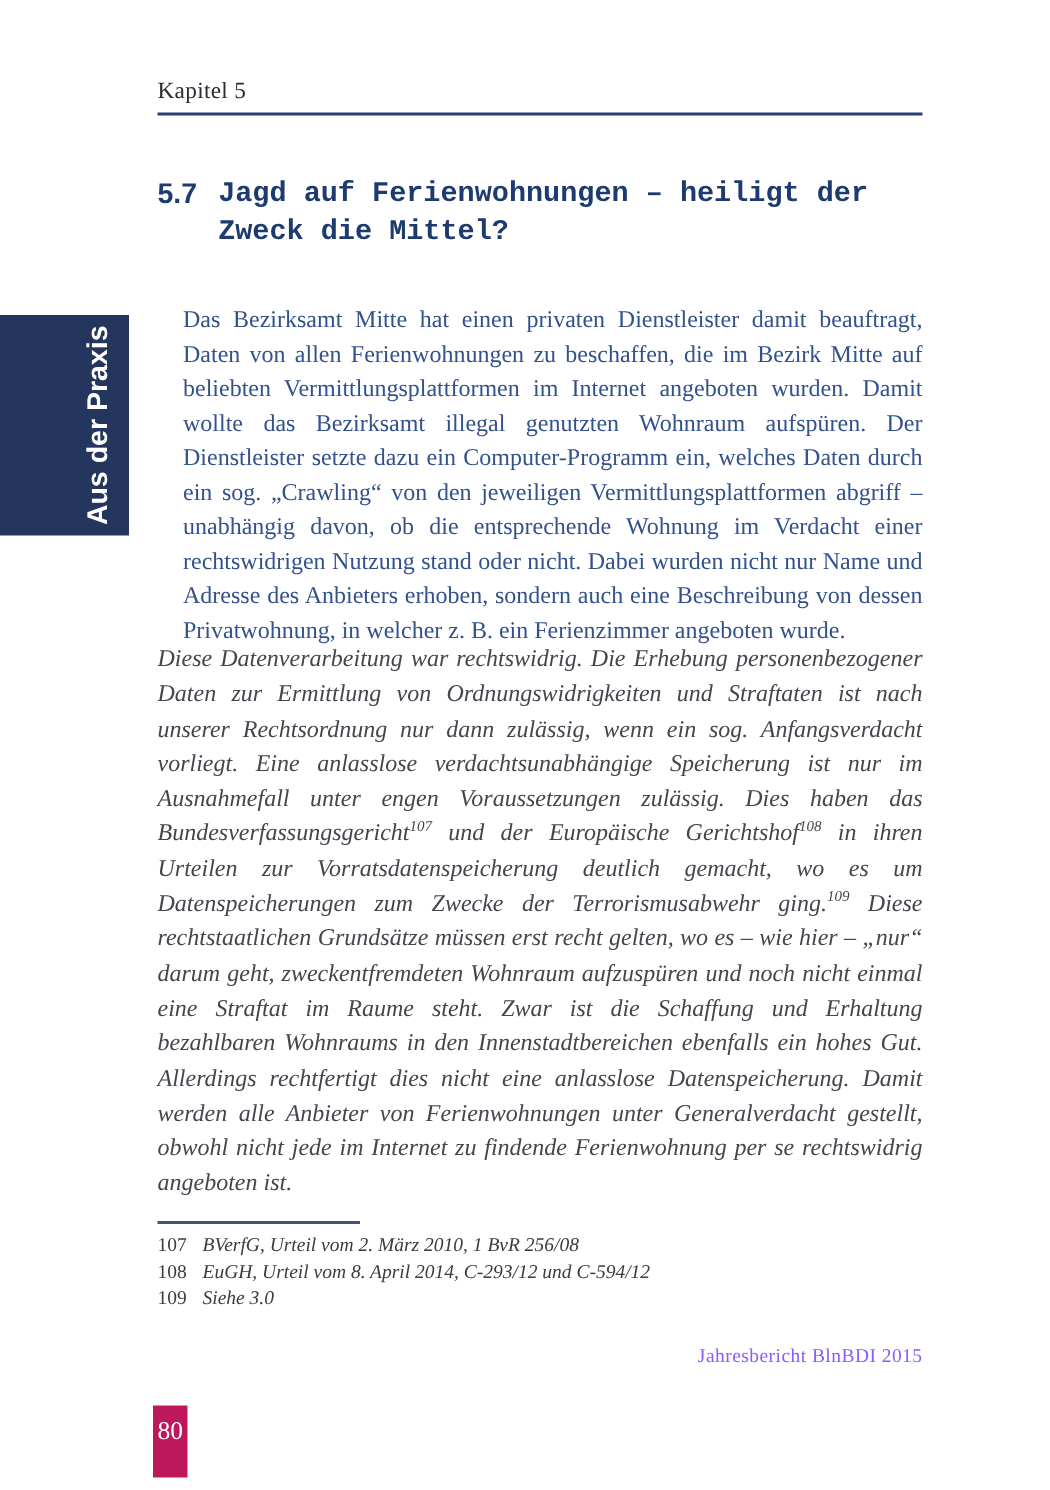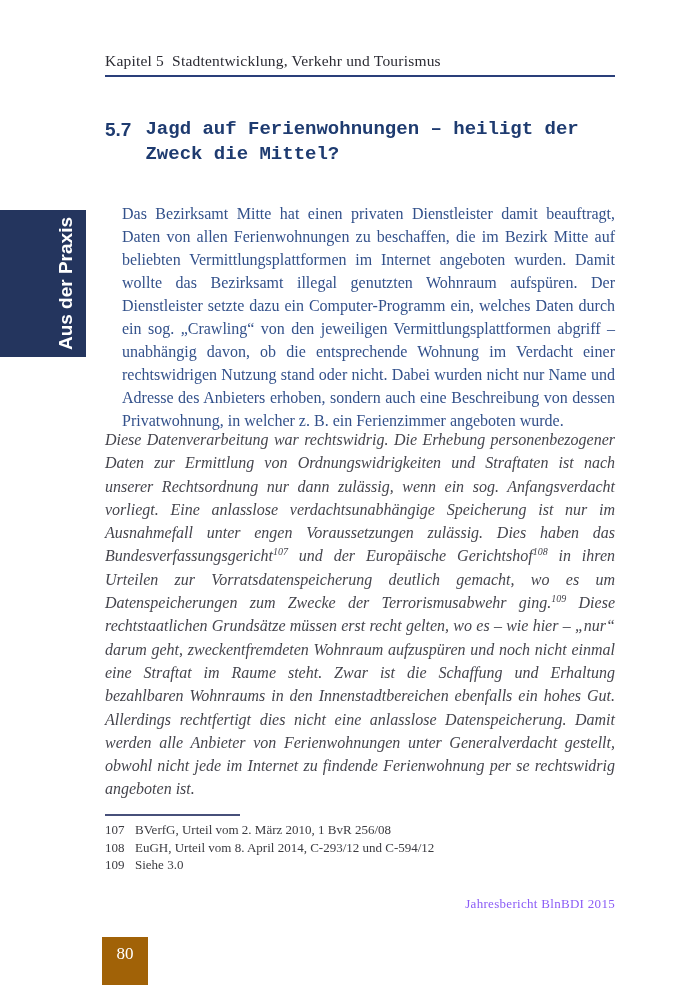--- a/index.html
+++ b/index.html
@@ -12,21 +12,21 @@
     font-family: "Liberation Serif", serif;
     overflow: hidden;
   }
 
   
   .chapter-header {
     position: absolute;
     left: 105px; top: 52px;
     width: 510px;
     display: flex;
-    gap: 8px;
+    gap: 34px;
     font-size: 15.5px;
     color: #2b2b33;
     letter-spacing: 0.2px;
   }
   .header-rule {
     position: absolute;
     left: 105px; top: 75px;
     width: 510px; height: 2px;
     background: #2a3f7a;
   }
@@ -108,49 +108,48 @@
   .footnotes {
     position: absolute;
     left: 105px; top: 821px;
     width: 510px;
     font-size: 13px;
     line-height: 17.5px;
     color: #3b3b40;
   }
   .footnote-item { display: flex; }
   .footnote-item .fn-num { flex: 0 0 30px; }
-  .footnote-item .fn-text { flex: 1 1 auto; }
+  .footnote-item .fn-text { flex: 1 1 auto; font-style: italic; }
 
   
   .page-num-box {
     position: absolute;
     left: 102px; top: 937px;
-    width: 46px; height: 48px;
-    background: #a16207;
+    width: 23px; height: 48px;
+    background: #be185d;
     color: #ffffff;
     font-size: 17px;
     text-align: center;
     padding-top: 7px;
   }
   .report-title {
     position: absolute;
     right: 85px; top: 896px;
     font-size: 13px;
     color: #8b5cf6;
     letter-spacing: 0.3px;
   }
 </style>
 </head>
 <body>
 
 <div class="page">
 
   <div class="chapter-header">
     <span>Kapitel 5</span>
-    <span>Stadtentwicklung, Verkehr und Tourismus</span>
   </div>
   <div class="header-rule"></div>
 
   <div class="section-heading">
     <span class="num">5.7</span>
     <span class="title">Jagd auf Ferienwohnungen – heiligt der Zweck die Mittel?</span>
   </div>
 
   <div class="praxis-tab">
     <span class="praxis-label">Aus der Praxis</span>

